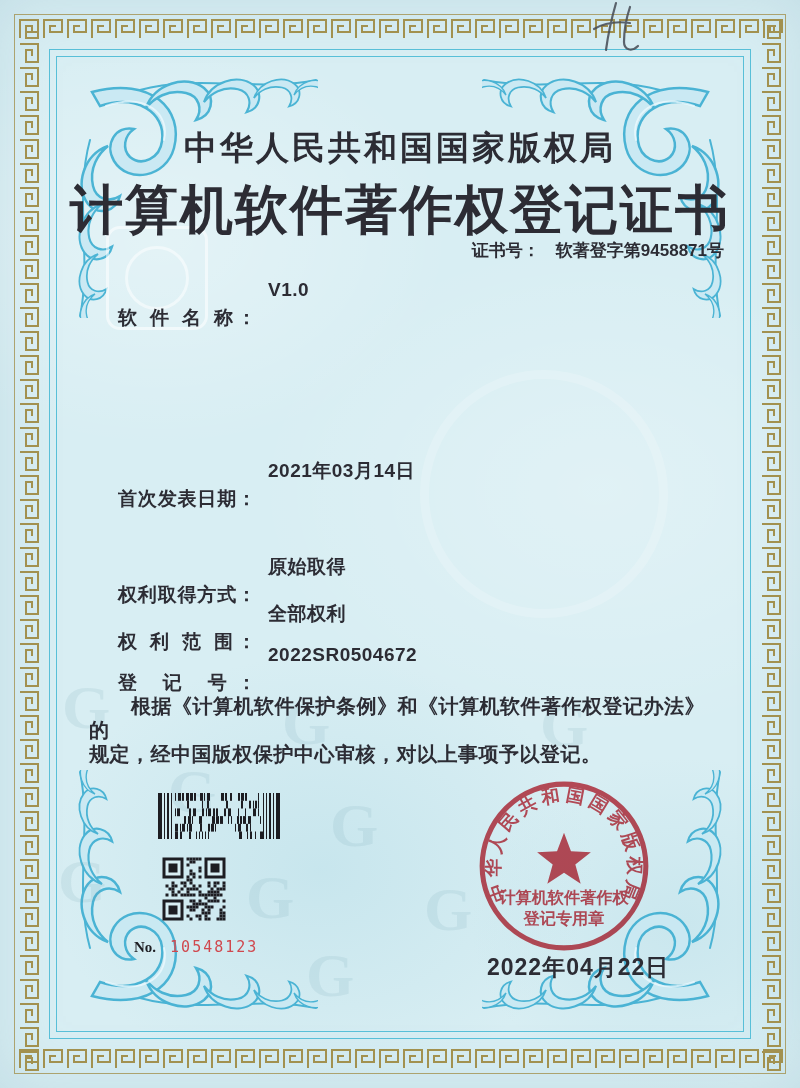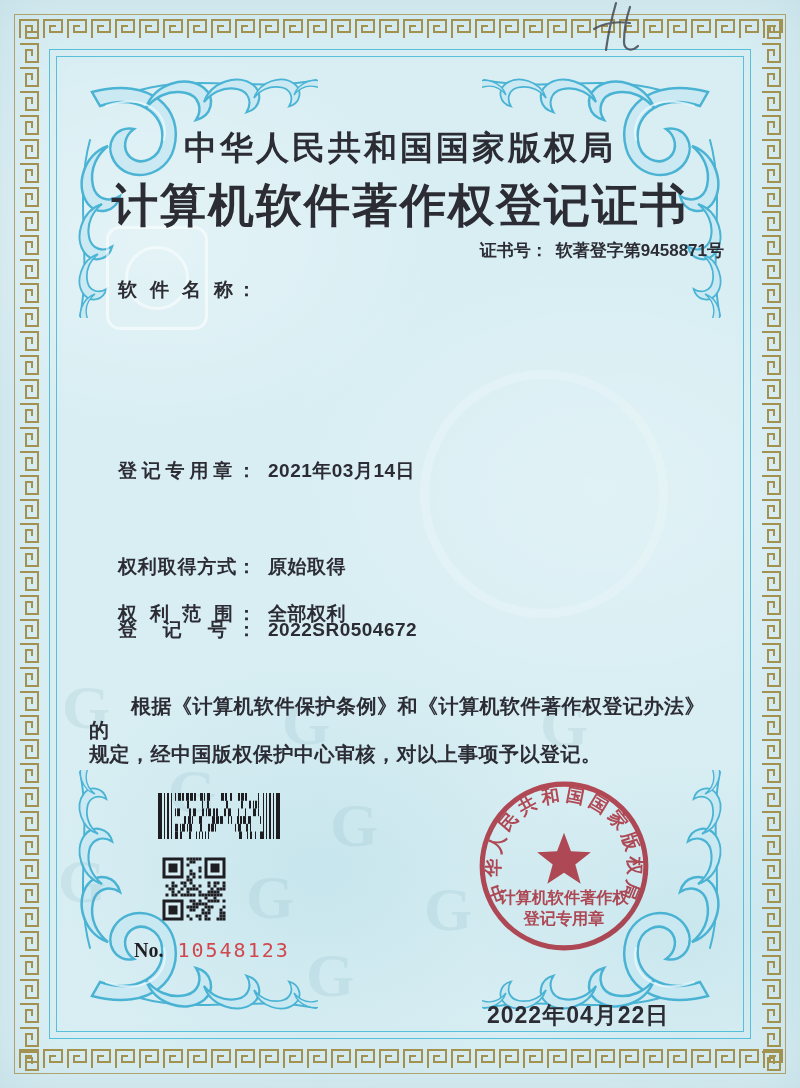--- a/index.html
+++ b/index.html
@@ -29,37 +29,37 @@
   .wm-emblem{position:absolute;left:106px;top:226px;width:96px;height:98px;border:3px solid rgba(255,255,255,.55);
     border-radius:14px;display:flex;align-items:center;justify-content:center;}
   .wm-emblem .inner-circle{width:58px;height:58px;border:3px solid rgba(255,255,255,.5);border-radius:50%;}
   .wm-circle{position:absolute;left:420px;top:370px;width:230px;height:230px;border:9px solid rgba(255,255,255,.18);border-radius:50%;}
   .wm-g{position:absolute;font-weight:bold;font-size:62px;color:rgba(110,160,178,.14);font-family:"Liberation Serif",serif;}
 
   .pen-mark{position:absolute;left:586px;top:0px;}
 
   .content{position:absolute;inset:0;color:var(--text,#2c2c34);}
   .authority{position:absolute;left:0;right:0;top:126px;text-align:center;font-size:33px;font-weight:bold;letter-spacing:3px;}
-  .main-title{position:absolute;left:0;right:0;top:175px;text-align:center;font-size:46px;font-weight:bold;letter-spacing:2px;}
+  .main-title{position:absolute;left:0;right:0;top:175px;text-align:center;font-size:53px;font-weight:bold;letter-spacing:2px;}
   .certno{position:absolute;right:76px;top:239px;font-size:17px;font-weight:bold;}
-  .certno .lbl{margin-right:8px;}
+  .certno .lbl{margin-right:16px;}
   .row{position:absolute;left:118px;right:55px;font-size:19px;font-weight:bold;line-height:25px;}
-  .row .lbl{display:inline-block;width:138px;text-align:justify;text-align-last:justify;vertical-align:top;}
+  .row .lbl{display:inline-block;width:138px;text-align:justify;text-align-last:justify;vertical-align:top;margin-top:28px;}
   .row .val{display:inline-block;margin-left:12px;vertical-align:top;letter-spacing:.5px;}
   .statement{position:absolute;left:89px;right:84px;top:694px;font-size:20px;font-weight:bold;line-height:24px;letter-spacing:.5px;}
   .statement .l1{text-indent:2.1em;}
 
   .barcode-box{position:absolute;left:158px;top:793px;}
   .qr-box{position:absolute;left:161px;top:856px;}
-  .serial{position:absolute;left:134px;top:938px;font-size:20px;}
+  .serial{position:absolute;left:134px;top:938px;font-size:15px;}
   .serial .no{font-family:"Liberation Serif",serif;font-weight:bold;color:#1d1d22;margin-right:14px;}
   .serial .num{font-family:"DejaVu Sans Mono",monospace;color:var(--serial-red,#d0484e);letter-spacing:2px;}
 
   .seal{position:absolute;left:468px;top:770px;color:var(--seal-red,#d0404c);mix-blend-mode:multiply;opacity:.93;}
-  .issue-date{position:absolute;left:487px;top:1000px;font-size:23px;font-weight:bold;letter-spacing:1px;}
+  .issue-date{position:absolute;left:487px;top:952px;font-size:23px;font-weight:bold;letter-spacing:1px;}
 </style>
 </head>
 <body>
 
 <div class="cert">
   <div class="texture"></div>
   <div class="gold-outline"></div>
 
   <svg class="gk" style="left:17px;top:17px" width="766" height="24">
     <defs>
@@ -153,32 +153,33 @@
 
   <div class="content">
     <div class="authority">中华人民共和国国家版权局</div>
     <div class="main-title">计算机软件著作权登记证书</div>
     <div class="certno">
       <span class="lbl">证书号：</span><span>软著登字第9458871号</span>
     </div>
 
     <div class="row" style="top:277px">
       <span class="lbl">软 件 名 称：</span><span class="val">
+        <span style="display:block">V1.0</span>
       </span>
     </div>
     <div class="row" style="top:458px">
-      <span class="lbl">登记专用章：</span><span class="val">2021年03月14日</span>
+      <span class="lbl">首次发表日期：</span><span class="val">2021年03月14日</span>
     </div>
     <div class="row" style="top:554px">
       <span class="lbl">权利取得方式：</span><span class="val">原始取得</span>
     </div>
     <div class="row" style="top:601px">
       <span class="lbl">权 利 范 围：</span><span class="val">全部权利</span>
     </div>
-    <div class="row" style="top:617px">
+    <div class="row" style="top:642px">
       <span class="lbl">登 记 号：</span><span class="val">2022SR0504672</span>
     </div>
 
     <div class="statement">
       <div class="l1">根据《计算机软件保护条例》和《计算机软件著作权登记办法》的</div>
       <div class="l2">规定，经中国版权保护中心审核，对以上事项予以登记。</div>
     </div>
 
     <div class="barcode-box">
       <svg id="barcode" width="122" height="46">

